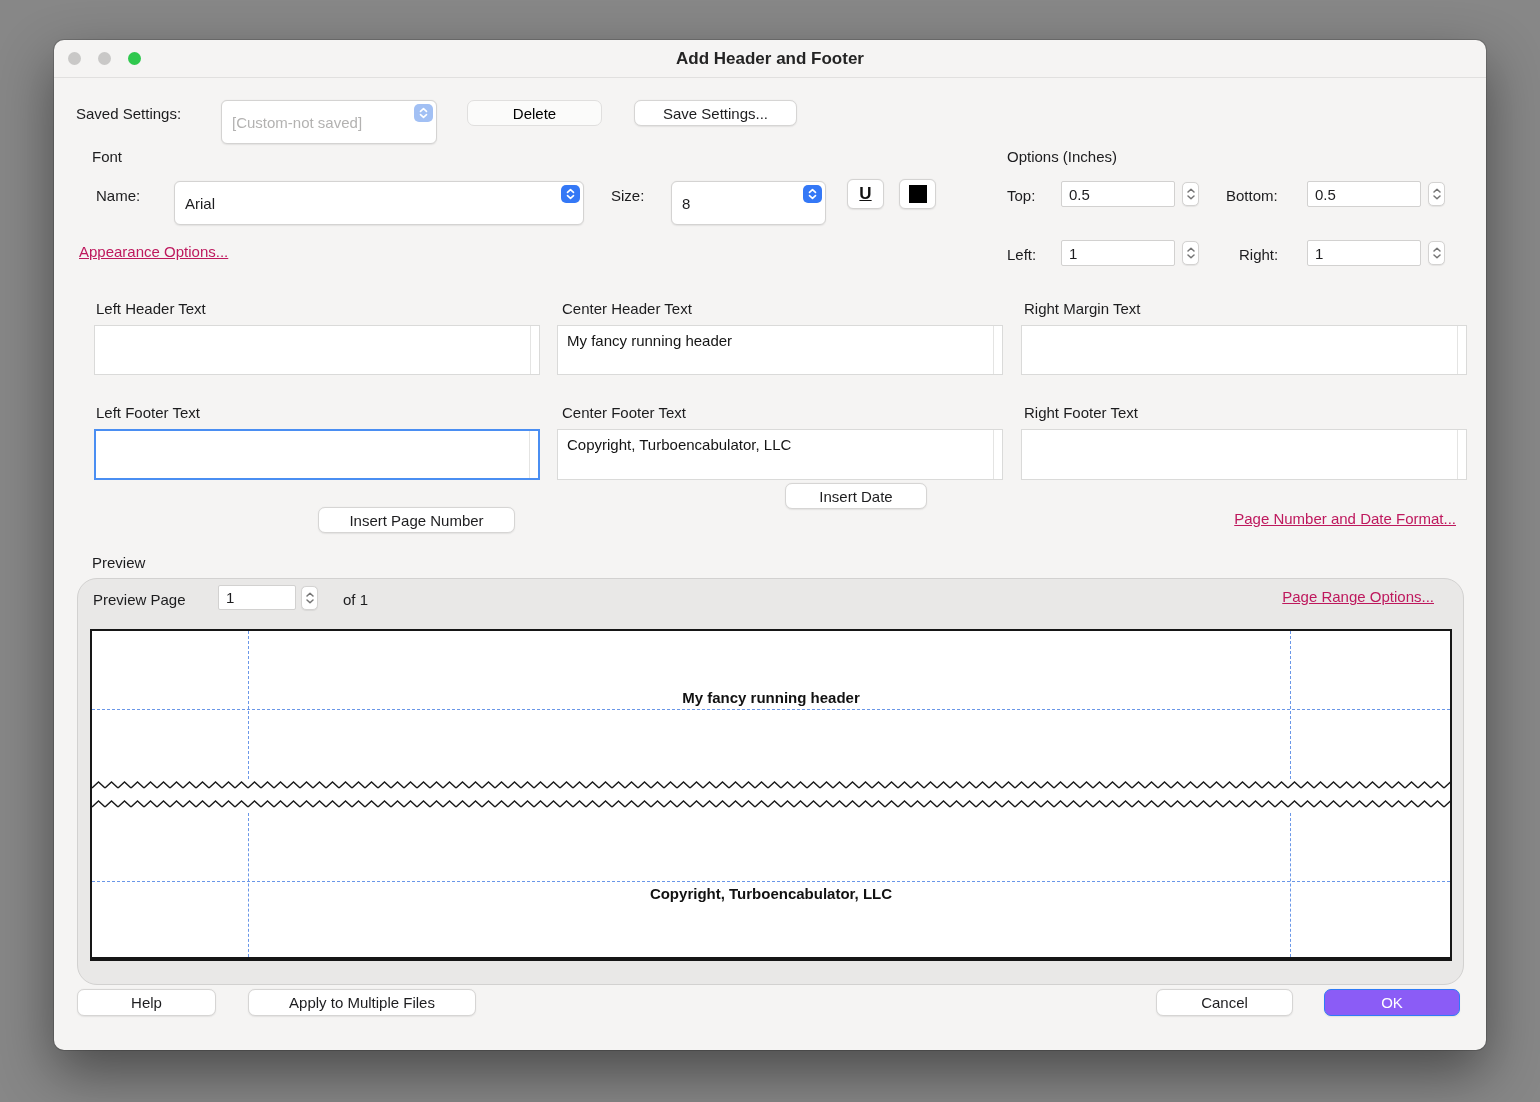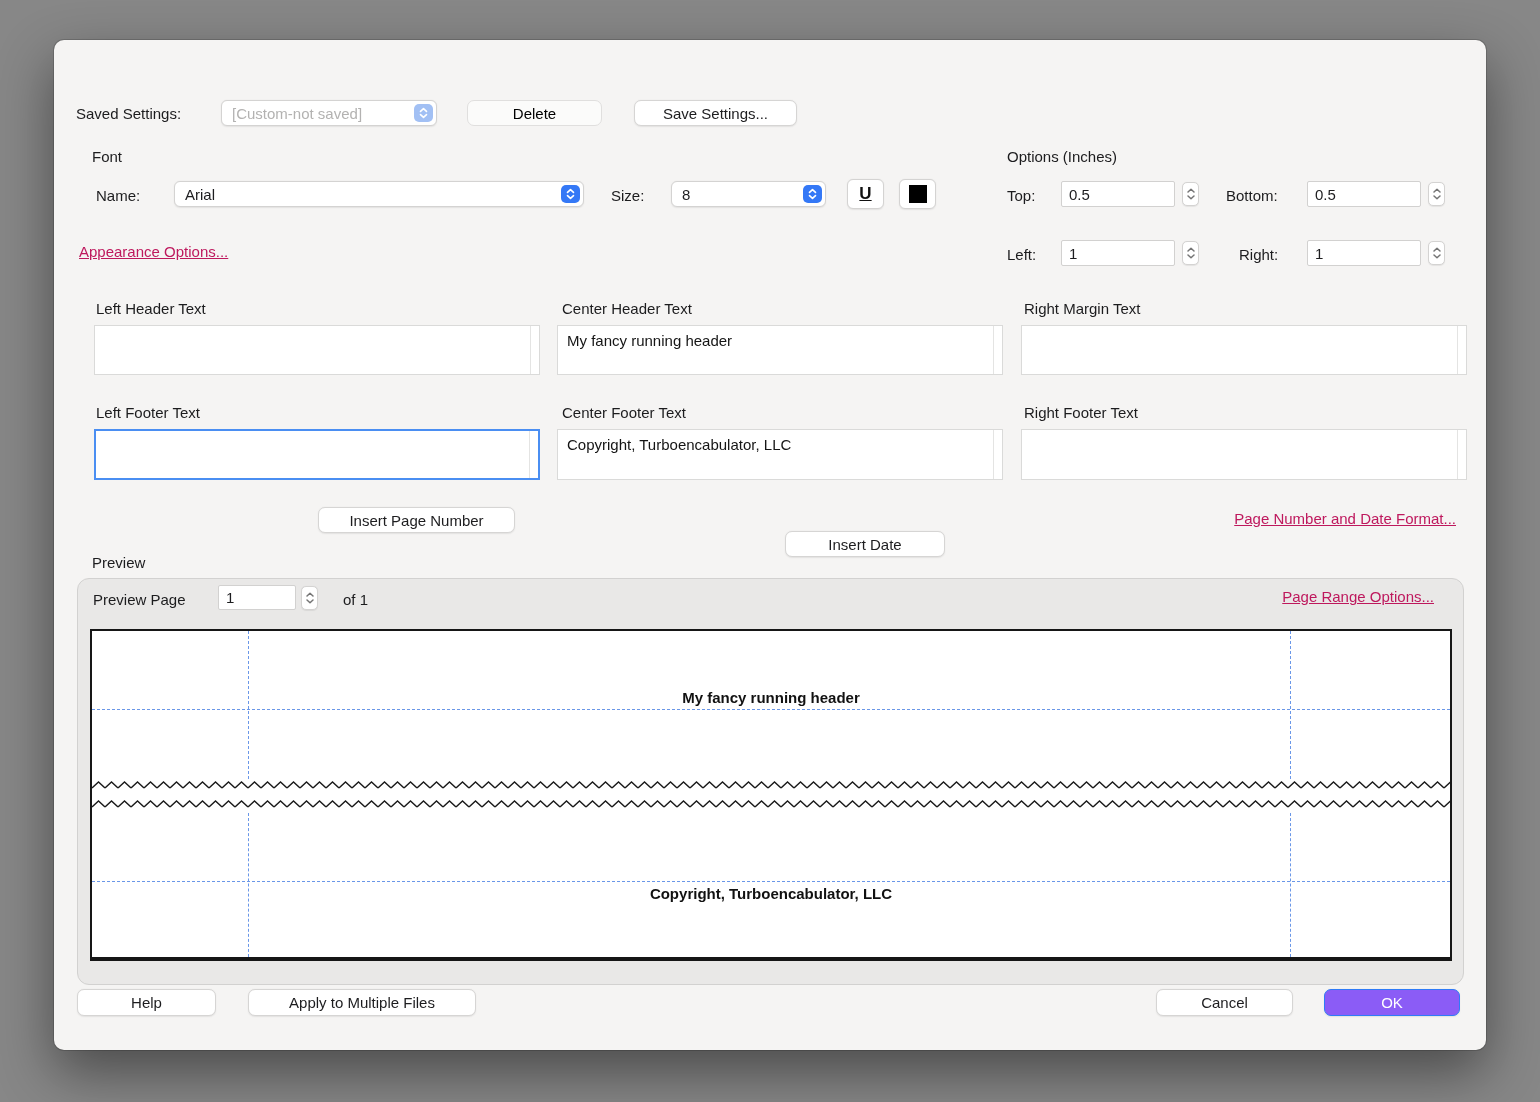--- a/index.html
+++ b/index.html
@@ -37,21 +37,21 @@
     border:1px solid #d6d5d4; border-radius:7px;
     display:flex; align-items:center; justify-content:center;
     font-size:15px; color:#1d1d1f; cursor:default;
     box-shadow:0 .5px 1.5px rgba(0,0,0,.08);
   }
   .btn.disabled { color:#000000; box-shadow:none; border-color:#e0dfde; background:#fbfbfa; }
   .btn.primary { background:#8b5cf6; border-color:#2f7bf7; color:#fff; }
 
   
   .popup {
-    position:absolute; height:26px; background:#fff;
+    position:absolute; height:44px; background:#fff;
     border:1px solid #d4d3d2; border-radius:6px;
     display:flex; align-items:center;
     box-shadow:0 .5px 1.5px rgba(0,0,0,.08);
   }
   .popup .val { flex:1; padding-left:10px; font-size:15px; color:#1d1d1f; overflow:hidden; white-space:nowrap; }
   .popup .cap {
     position:absolute; right:3px; top:3px; width:19px; height:18px;
     background:#3478f6; border-radius:5px;
     display:flex; align-items:center; justify-content:center;
   }
@@ -98,21 +98,21 @@
     border:1px solid #d4d3d2; border-radius:6px;
     display:flex; align-items:center; justify-content:center;
     box-shadow:0 .5px 1.5px rgba(0,0,0,.08);
   }
   .u-glyph { font-size:17px; font-weight:600; text-decoration:underline; color:#111; }
   .swatch { width:18px; height:18px; background:#000; display:block; }
 
   
   .preview-box {
     position:absolute; left:23px; top:538px; width:1387px; height:407px;
-    background:#e9e8e7; border:1px solid #d2d1d0; border-radius:12px;
+    background:#e9e8e7; border:1px solid #d2d1d0; border-radius:20px;
   }
   .page {
     position:absolute; left:12px; top:50px; width:1362px; height:332px;
     background:#fff; border:2px solid #161616; border-bottom-width:4px;
   }
   .guide-v { position:absolute; width:0; border-left:1px dashed #6a97e8; }
   .guide-h { position:absolute; left:0; right:0; height:0; border-top:1px dashed #6a97e8; }
   .pv-text { position:absolute; left:0; right:0; text-align:center; font-size:15px; font-weight:700; color:#111; }
   .zig { position:absolute; left:0; width:100%; height:12px; }
 </style>
@@ -122,20 +122,28 @@
 <svg width="0" height="0" style="position:absolute">
   <defs>
     <pattern id="zigzagPattern" width="13" height="12" patternUnits="userSpaceOnUse">
       <path d="M0,9 L6.5,3 L13,9" fill="none" stroke="#1a1a1a" stroke-width="1.4"></path>
     </pattern>
   </defs>
 </svg>
 
 <div class="window">
 
+  <div class="titlebar">
+    <div class="traffic">
+      <span class="light gray"></span>
+      <span class="light gray"></span>
+      <span class="light green"></span>
+    </div>
+    <span class="title">Add Header and Footer</span>
+  </div>
 
   <span class="lbl" style="left:22px; top:65px;">Saved Settings:</span>
   <div class="popup disabled" style="left:167px; top:60px; width:216px;">
     <span class="val">[Custom-not saved]</span>
     <span class="cap">
       <svg width="11" height="14" viewBox="0 0 11 14">
           <path d="M2.5 5.4 5.5 2.6 8.5 5.4" stroke="#fff" stroke-width="1.6" fill="none" stroke-linecap="round" stroke-linejoin="round"></path>
           <path d="M2.5 8.6 5.5 11.4 8.5 8.6" stroke="#fff" stroke-width="1.6" fill="none" stroke-linecap="round" stroke-linejoin="round"></path>
         </svg>
     </span>
@@ -237,21 +245,21 @@
   <div class="textbox" style="left:503px; top:389px; height:51px;">
     <textarea style="">Copyright, Turboencabulator, LLC</textarea>
     <div class="scroll-strip"></div>
   </div>
   <div class="textbox" style="left:967px; top:389px; height:51px;">
     <textarea style=""></textarea>
     <div class="scroll-strip"></div>
   </div>
 
   <div class="btn" style="left:264px; top:467px; width:197px;">Insert Page Number</div>
-  <div class="btn" style="left:731px; top:443px; width:160px;margin-top:48px;">Insert Date</div>
+  <div class="btn" style="left:731px; top:443px; width:142px;">Insert Date</div>
   <span class="link" style="right:30px; top:470px;">Page Number and Date Format...</span>
 
   <span class="lbl" style="left:38px; top:514px;">Preview</span>
 
   <div class="preview-box">
     <span class="lbl" style="left:15px; top:12px;">Preview Page</span>
     <input class="tf" style="left: 140px; top: 6px; width: 78px; height: 25px;" value="1">
     <div class="stepper" style="left:223px; top:7px;">
       <svg width="10" height="16" viewBox="0 0 10 16">
           <path d="M2 6 5 3.2 8 6" stroke="#757575" stroke-width="1.5" fill="none" stroke-linecap="round" stroke-linejoin="round"></path>

